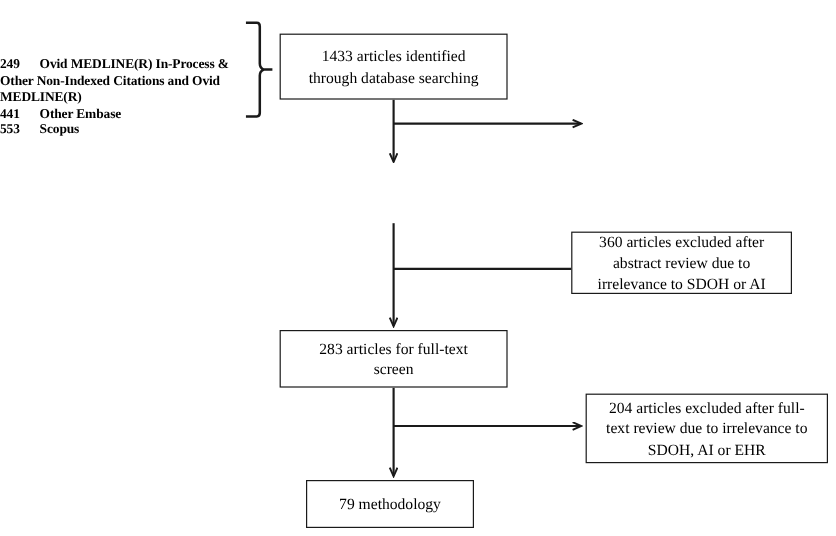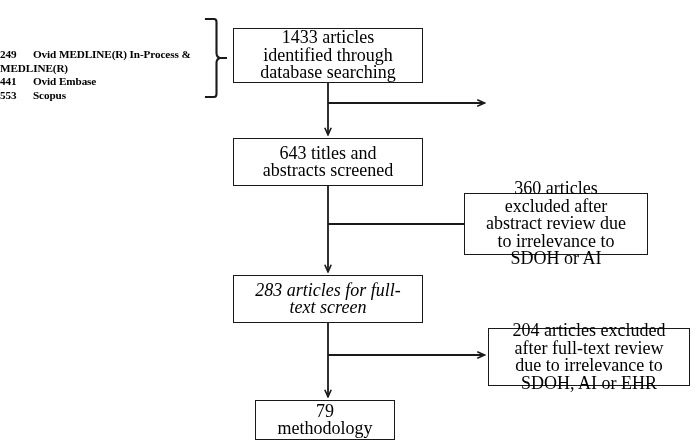--- a/index.html
+++ b/index.html
@@ -61,59 +61,60 @@
   
   .node {
     position: absolute;
     box-sizing: border-box;
     border: 1.7px solid #1a1a1a;
     background: #ffffff;
     display: flex;
     align-items: center;
     justify-content: center;
     text-align: center;
-    font-size: 18px;
+    font-size: 13px;
     line-height: 17.5px;
     font-weight: 400;
     padding: 2px 16px;
   }
   .node span {
     display: block;
   }
 
   
   #box-identified { left: 233px; top: 28px;  width: 190px; height: 55px; }
   #box-screened   { left: 233px; top: 138px; width: 190px; height: 48px; }
-  #box-fulltext   { left: 233px; top: 275px; width: 190px; height: 48px; font-style: italic; }
+  #box-fulltext   { left: 233px; top: 275px; width: 190px; height: 48px; }
   #box-final      { left: 255px; top: 400px; width: 140px; height: 40px; }
 
   
   #box-duplicates { left: 488px; top: 83px;  width: 184px; height: 40px; }
-  #box-excl-abs   { left: 464px; top: 193px; width: 184px; height: 62px; align-items: center; }
+  #box-excl-abs   { left: 476px; top: 193px; width: 184px; height: 52px; align-items: center; }
   #box-excl-full  { left: 488px; top: 328px; width: 202px; height: 58px; }
 
   
   #connectors {
     position: absolute;
     left: 0;
     top: 0;
     width: 697px;
     height: 447px;
     pointer-events: none;
   }
 </style>
 </head>
 <body>
 
 <div id="stage">
 
   <div id="source-list">
       <div class="src-row"><span class="src-count">249</span><span class="src-name">Ovid MEDLINE(R) In-Process &amp;</span></div>
+      <div class="src-row"><span class="src-wrap">Other Non-Indexed Citations and Ovid</span></div>
       <div class="src-row"><span class="src-wrap">MEDLINE(R)</span></div>
-      <div class="src-row"><span class="src-count">441</span><span class="src-name">Ovid Embase</span></div>
+      <div class="src-row"><span class="src-count">441</span><span class="src-name">Other Embase</span></div>
       <div class="src-row"><span class="src-count">553</span><span class="src-name">Scopus</span></div>
     </div>
 
   <svg id="brace" viewBox="0 0 26 82" xmlns="http://www.w3.org/2000/svg">
     <path d="M 3 2 L 11 2 Q 13.5 2 13.5 5 L 13.5 36 Q 13.5 40 17 41 L 24 41 L 17 41 Q 13.5 42 13.5 46 L 13.5 77 Q 13.5 80 11 80 L 3 80" fill="none" stroke="#1a1a1a" stroke-width="2.1" stroke-linecap="square" stroke-linejoin="miter"></path>
   </svg>
 
   <svg id="connectors" viewBox="0 0 697 447" xmlns="http://www.w3.org/2000/svg">
     <defs>
       <marker id="arrowhead" markerWidth="9" markerHeight="9" refX="7.4" refY="3.6" orient="auto" markerUnits="userSpaceOnUse">
@@ -128,23 +129,20 @@
     <path d="M 328 224 L 484 224" fill="none" stroke="#1a1a1a" stroke-width="1.8" marker-end="url(#arrowhead)"></path>
 
     <path d="M 328 323 L 328 396.5" fill="none" stroke="#1a1a1a" stroke-width="1.8" marker-end="url(#arrowhead)"></path>
     <path d="M 328 355 L 484 355" fill="none" stroke="#1a1a1a" stroke-width="1.8" marker-end="url(#arrowhead)"></path>
   </svg>
 
   <div class="node" id="box-identified">
     <span>1433 articles identified through database searching</span>
   </div>
 
-  <div class="node" id="box-screened">
-    <span>643 titles and abstracts screened</span>
-  </div>
 
   <div class="node" id="box-fulltext">
     <span>283 articles for full-text screen</span>
   </div>
 
   <div class="node" id="box-final">
     <span>79 methodology</span>
   </div>
 
 

